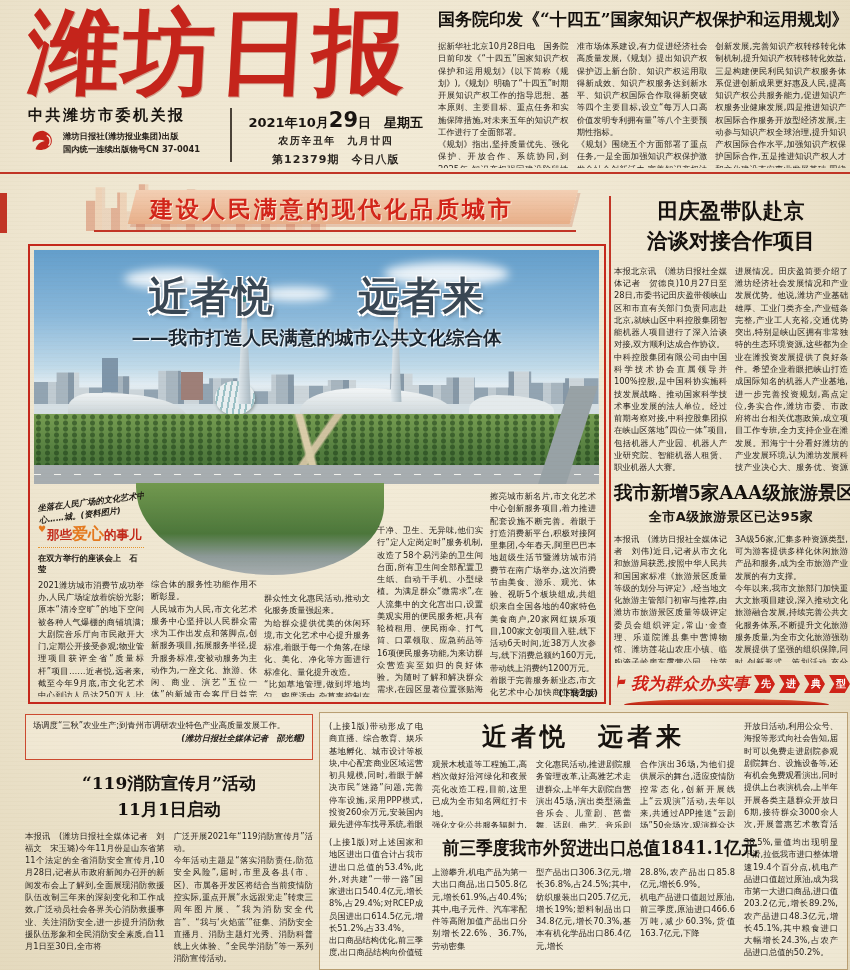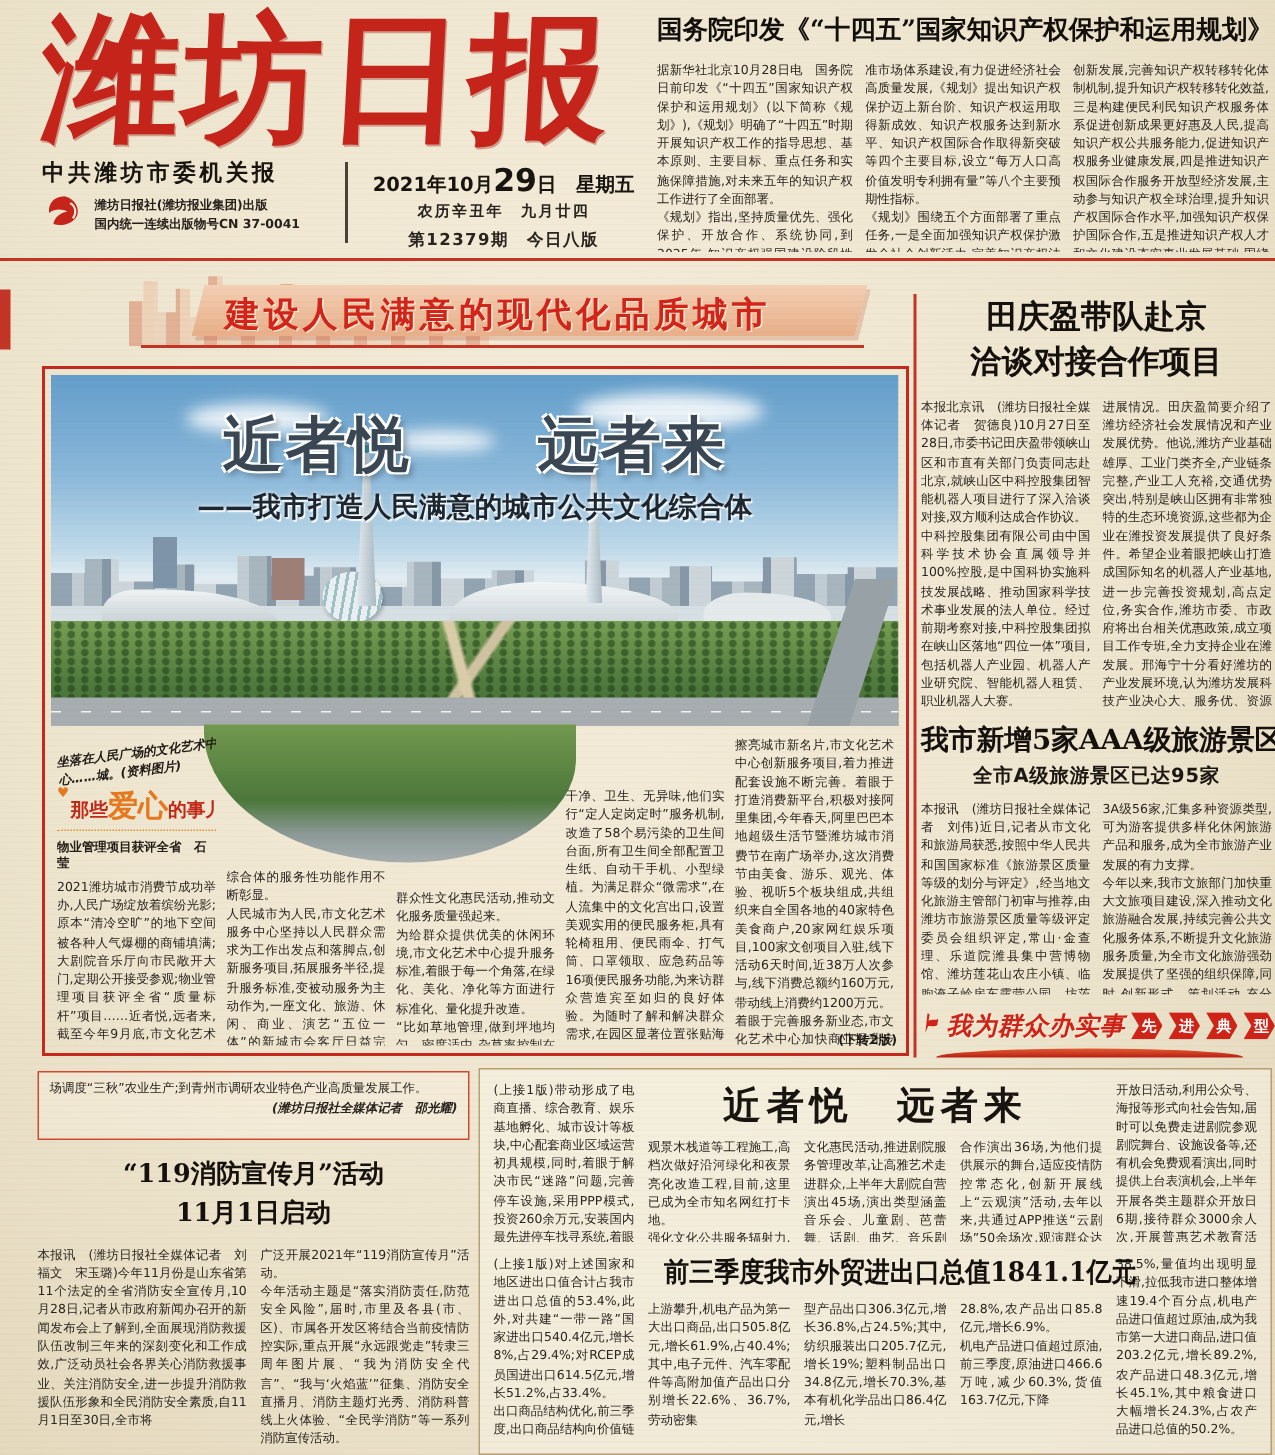--- a/index.html
+++ b/index.html
@@ -86,21 +86,21 @@
     color:#1b2631;text-shadow:0 0 3px rgba(255,255,255,.95),1px 1px 0 rgba(255,255,255,.8);}
   .f-body{position:absolute;left:8px;right:8px;top:244px;bottom:5px;display:flex;gap:7px;}
   .photo-spill{position:absolute;left:98px;top:-7px;width:248px;height:92px;z-index:0;
     background:linear-gradient(180deg,#72994f 0%,#4c773b 55%,#8d9a98 80%,#a7aeb0 100%);
     border-radius:0 0 45% 55%/0 0 75% 95%;}
   .fcol{position:relative;z-index:1;flex:1;display:flex;flex-direction:column;overflow:hidden;}
   .caption{transform:rotate(-7deg);font-size:8.3px;font-weight:700;font-style:italic;
     width:116px;line-height:1.5;margin:5px 0 3px 0;color:#211c16;}
   .badge-box{margin:1px 0 2px;white-space:nowrap;color:#c22818;font-weight:900;font-size:12.5px;
     border-bottom:1.5px dotted #e4942f;padding-bottom:2px;}
-  .badge-mid{color:#e4791f;font-size:20px;}
+  .badge-mid{color:#e4791f;font-size:16px;}
   .heart{color:#e4791f;font-size:9px;vertical-align:top;margin-right:1px;}
   .fbyline{font-size:8.3px;font-weight:800;margin:3px 0 4px;color:#241e17;}
   .mt1{margin-top:88px;} .mt2{margin-top:102px;} .mt3{margin-top:34px;}
   .turn{position:absolute;right:6px;bottom:2px;font-weight:900;font-size:8.5px;z-index:2;color:#1c1813;}
   
   .sidebar{position:absolute;left:614px;top:196px;width:234px;}
   .sb1-h{font-size:21px;font-weight:900;text-align:center;line-height:1.45;color:#14100d;
     font-family:"DejaVu Serif","Liberation Serif",serif;}
   .sb-cols{display:flex;gap:8px;margin-top:8px;height:206px;overflow:hidden;}
   .sb2{margin-top:9px;}
@@ -216,21 +216,21 @@
       <div class="road"></div>
       <div class="road2"></div>
       <div class="title-ov">近者悦　　远者来</div>
       <div class="sub-ov">——我市打造人民满意的城市公共文化综合体</div>
     </div>
     <div class="f-body">
       <div class="photo-spill"></div>
       <div class="fcol">
         <div class="caption"><span>坐落在人民广场的文化艺术中心</span><span>……城。(资料图片)</span></div>
         <div class="badge-box"><span class="heart">♥</span><span>那些</span><span class="badge-mid">爱心</span><span>的事儿</span></div>
-        <div class="fbyline">物业管理项目获评全省　石莹</div>
+        <div class="fbyline">在双方举行的座谈会上　石莹</div>
         <div class="bt">2021潍坊城市消费节成功举办,人民广场绽放着缤纷光影;原本“清冷空旷”的地下空间被各种人气爆棚的商铺填满;大剧院音乐厅向市民敞开大门,定期公开接受参观;物业管理项目获评全省“质量标杆”项目……近者悦,远者来,截至今年9月底,市文化艺术中心到访人员达250万人,比去年同期增长598%,城市公共文化</div>
       </div>
       <div class="fcol">
         <div class="bt mt1">综合体的服务性功能作用不断彰显。
 人民城市为人民,市文化艺术服务中心坚持以人民群众需求为工作出发点和落脚点,创新服务项目,拓展服务半径,提升服务标准,变被动服务为主动作为,一座文化、旅游、休闲、商业、演艺“五位一体”的新城市会客厅日益完备。
 推动城市综合文化实力出新出彩,必须坚持以文惠民,市文化艺术中心创新服务项目,办好</div>
       </div>
       <div class="fcol">
         <div class="bt mt2">群众性文化惠民活动,推动文化服务质量强起来。
 为给群众提供优美的休闲环境,市文化艺术中心提升服务标准,着眼于每一个角落,在绿化、美化、净化等方面进行标准化、量化提升改造。

